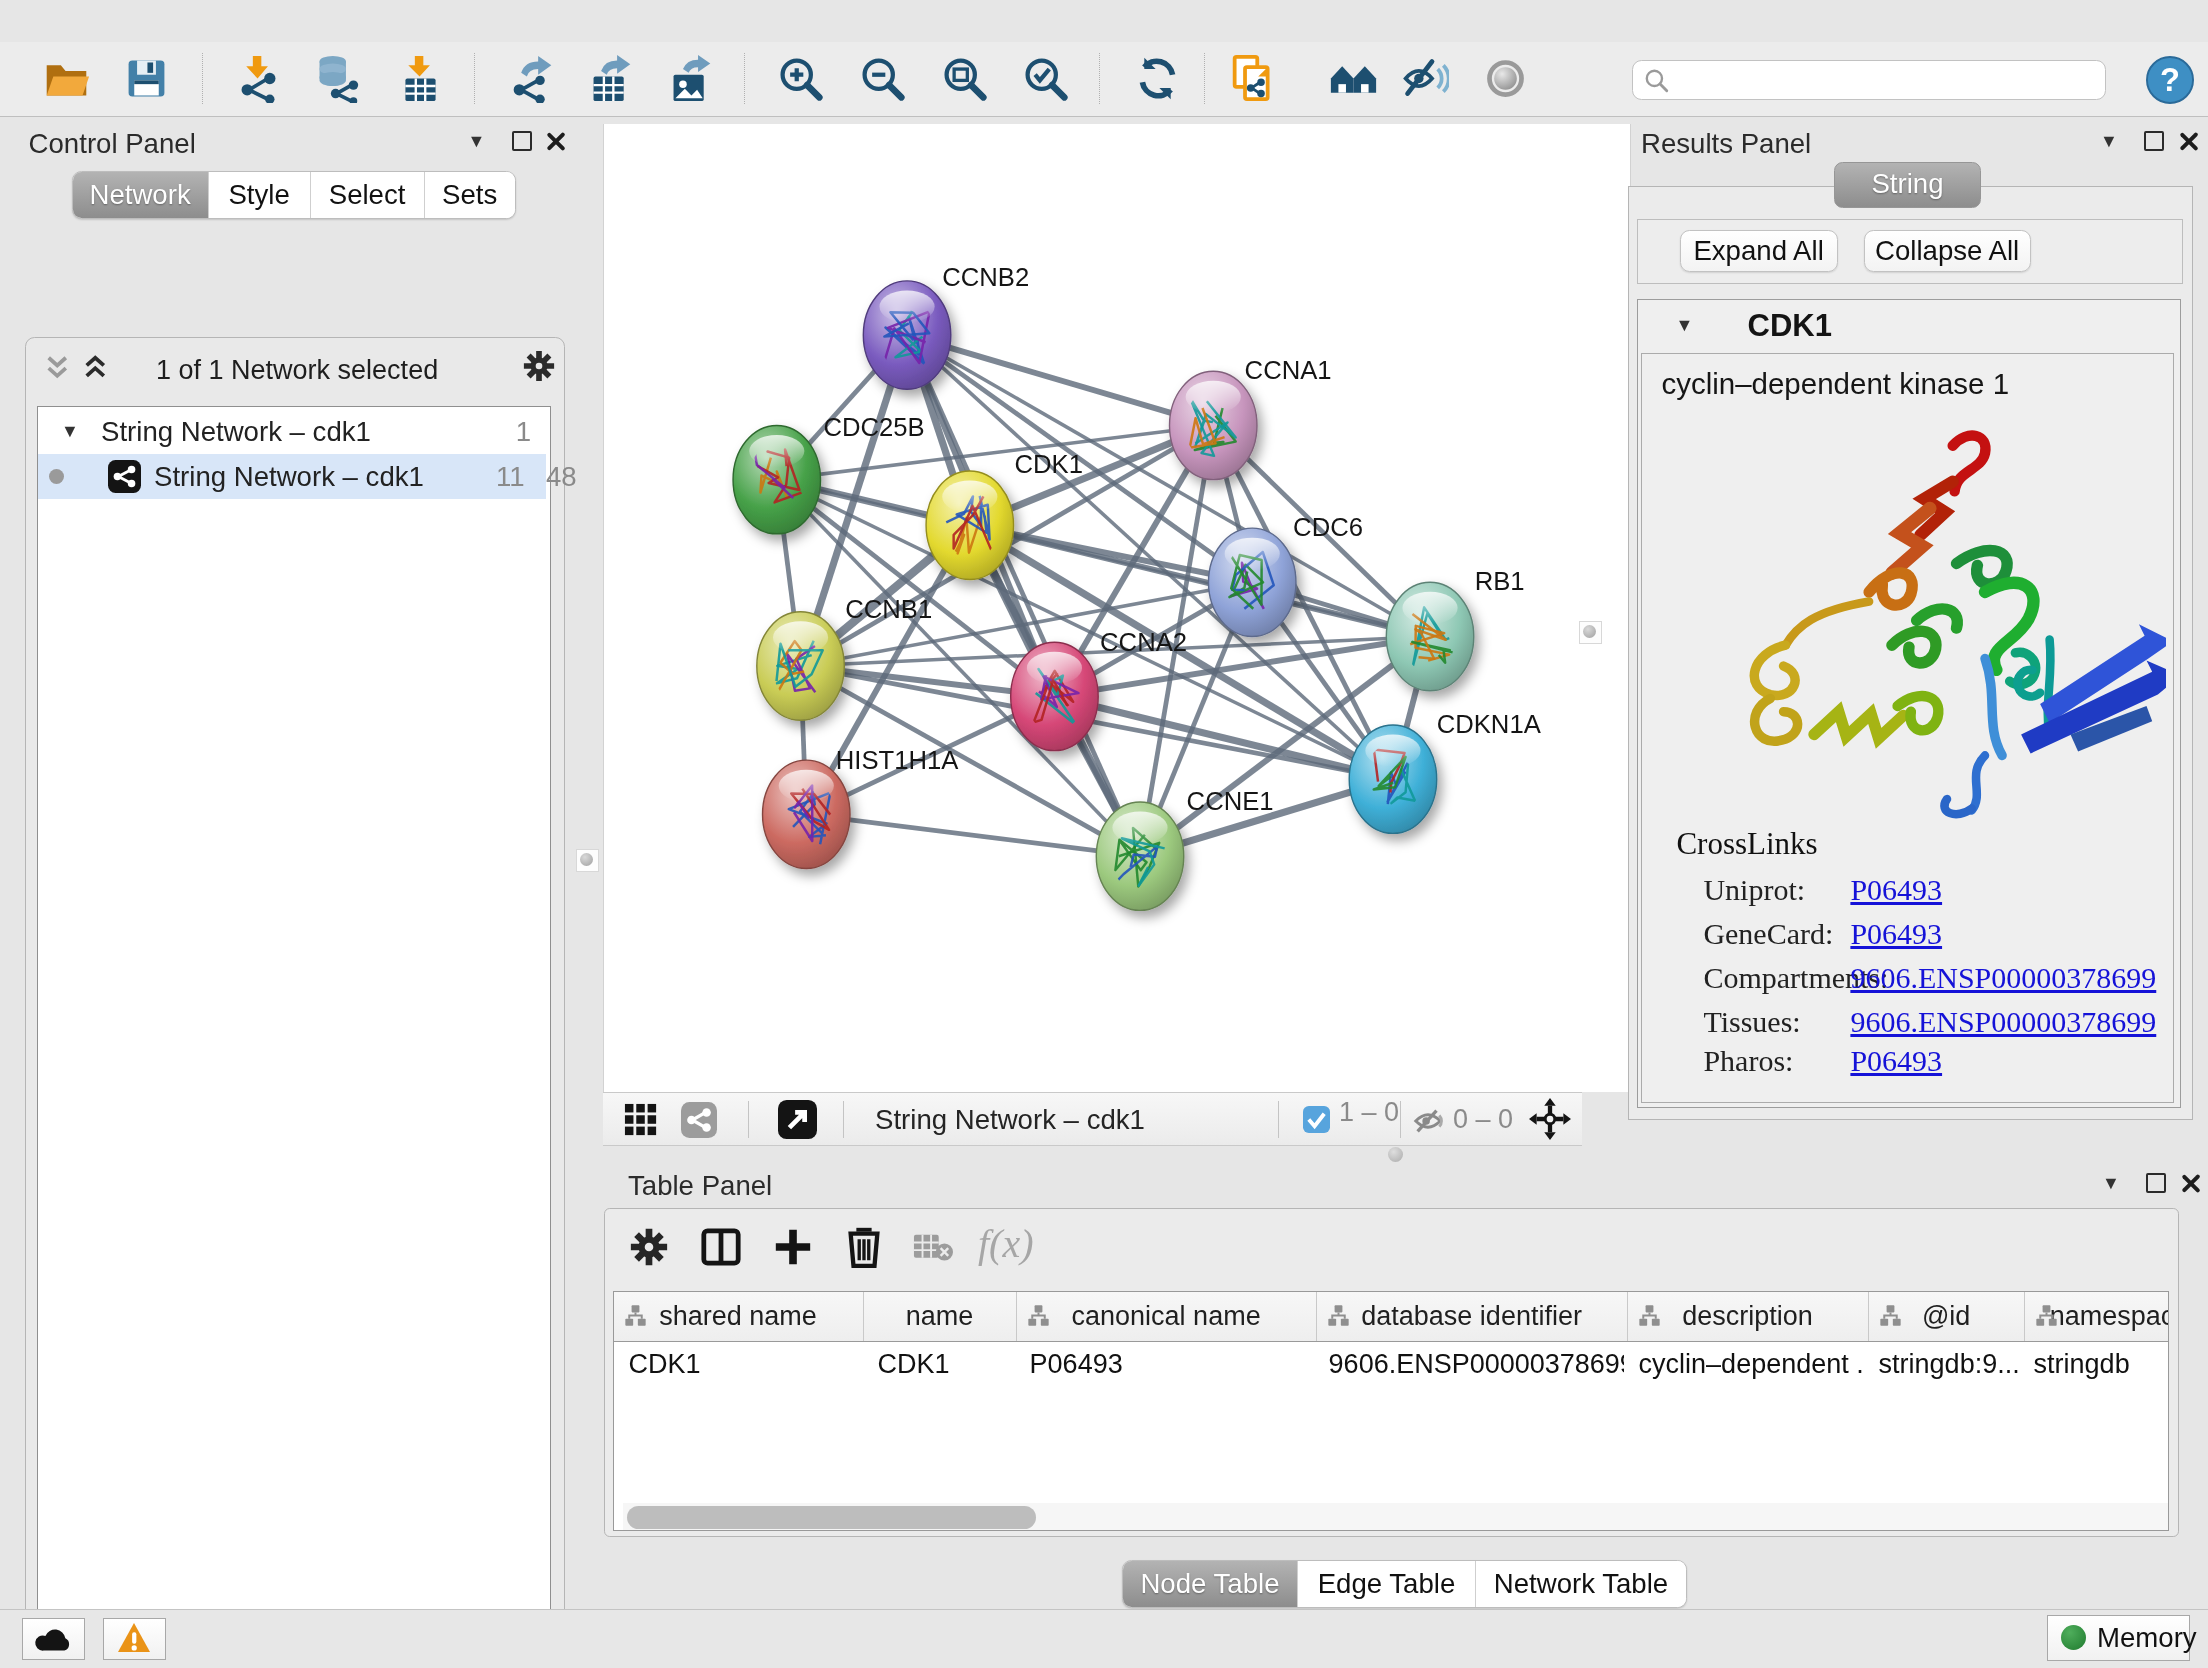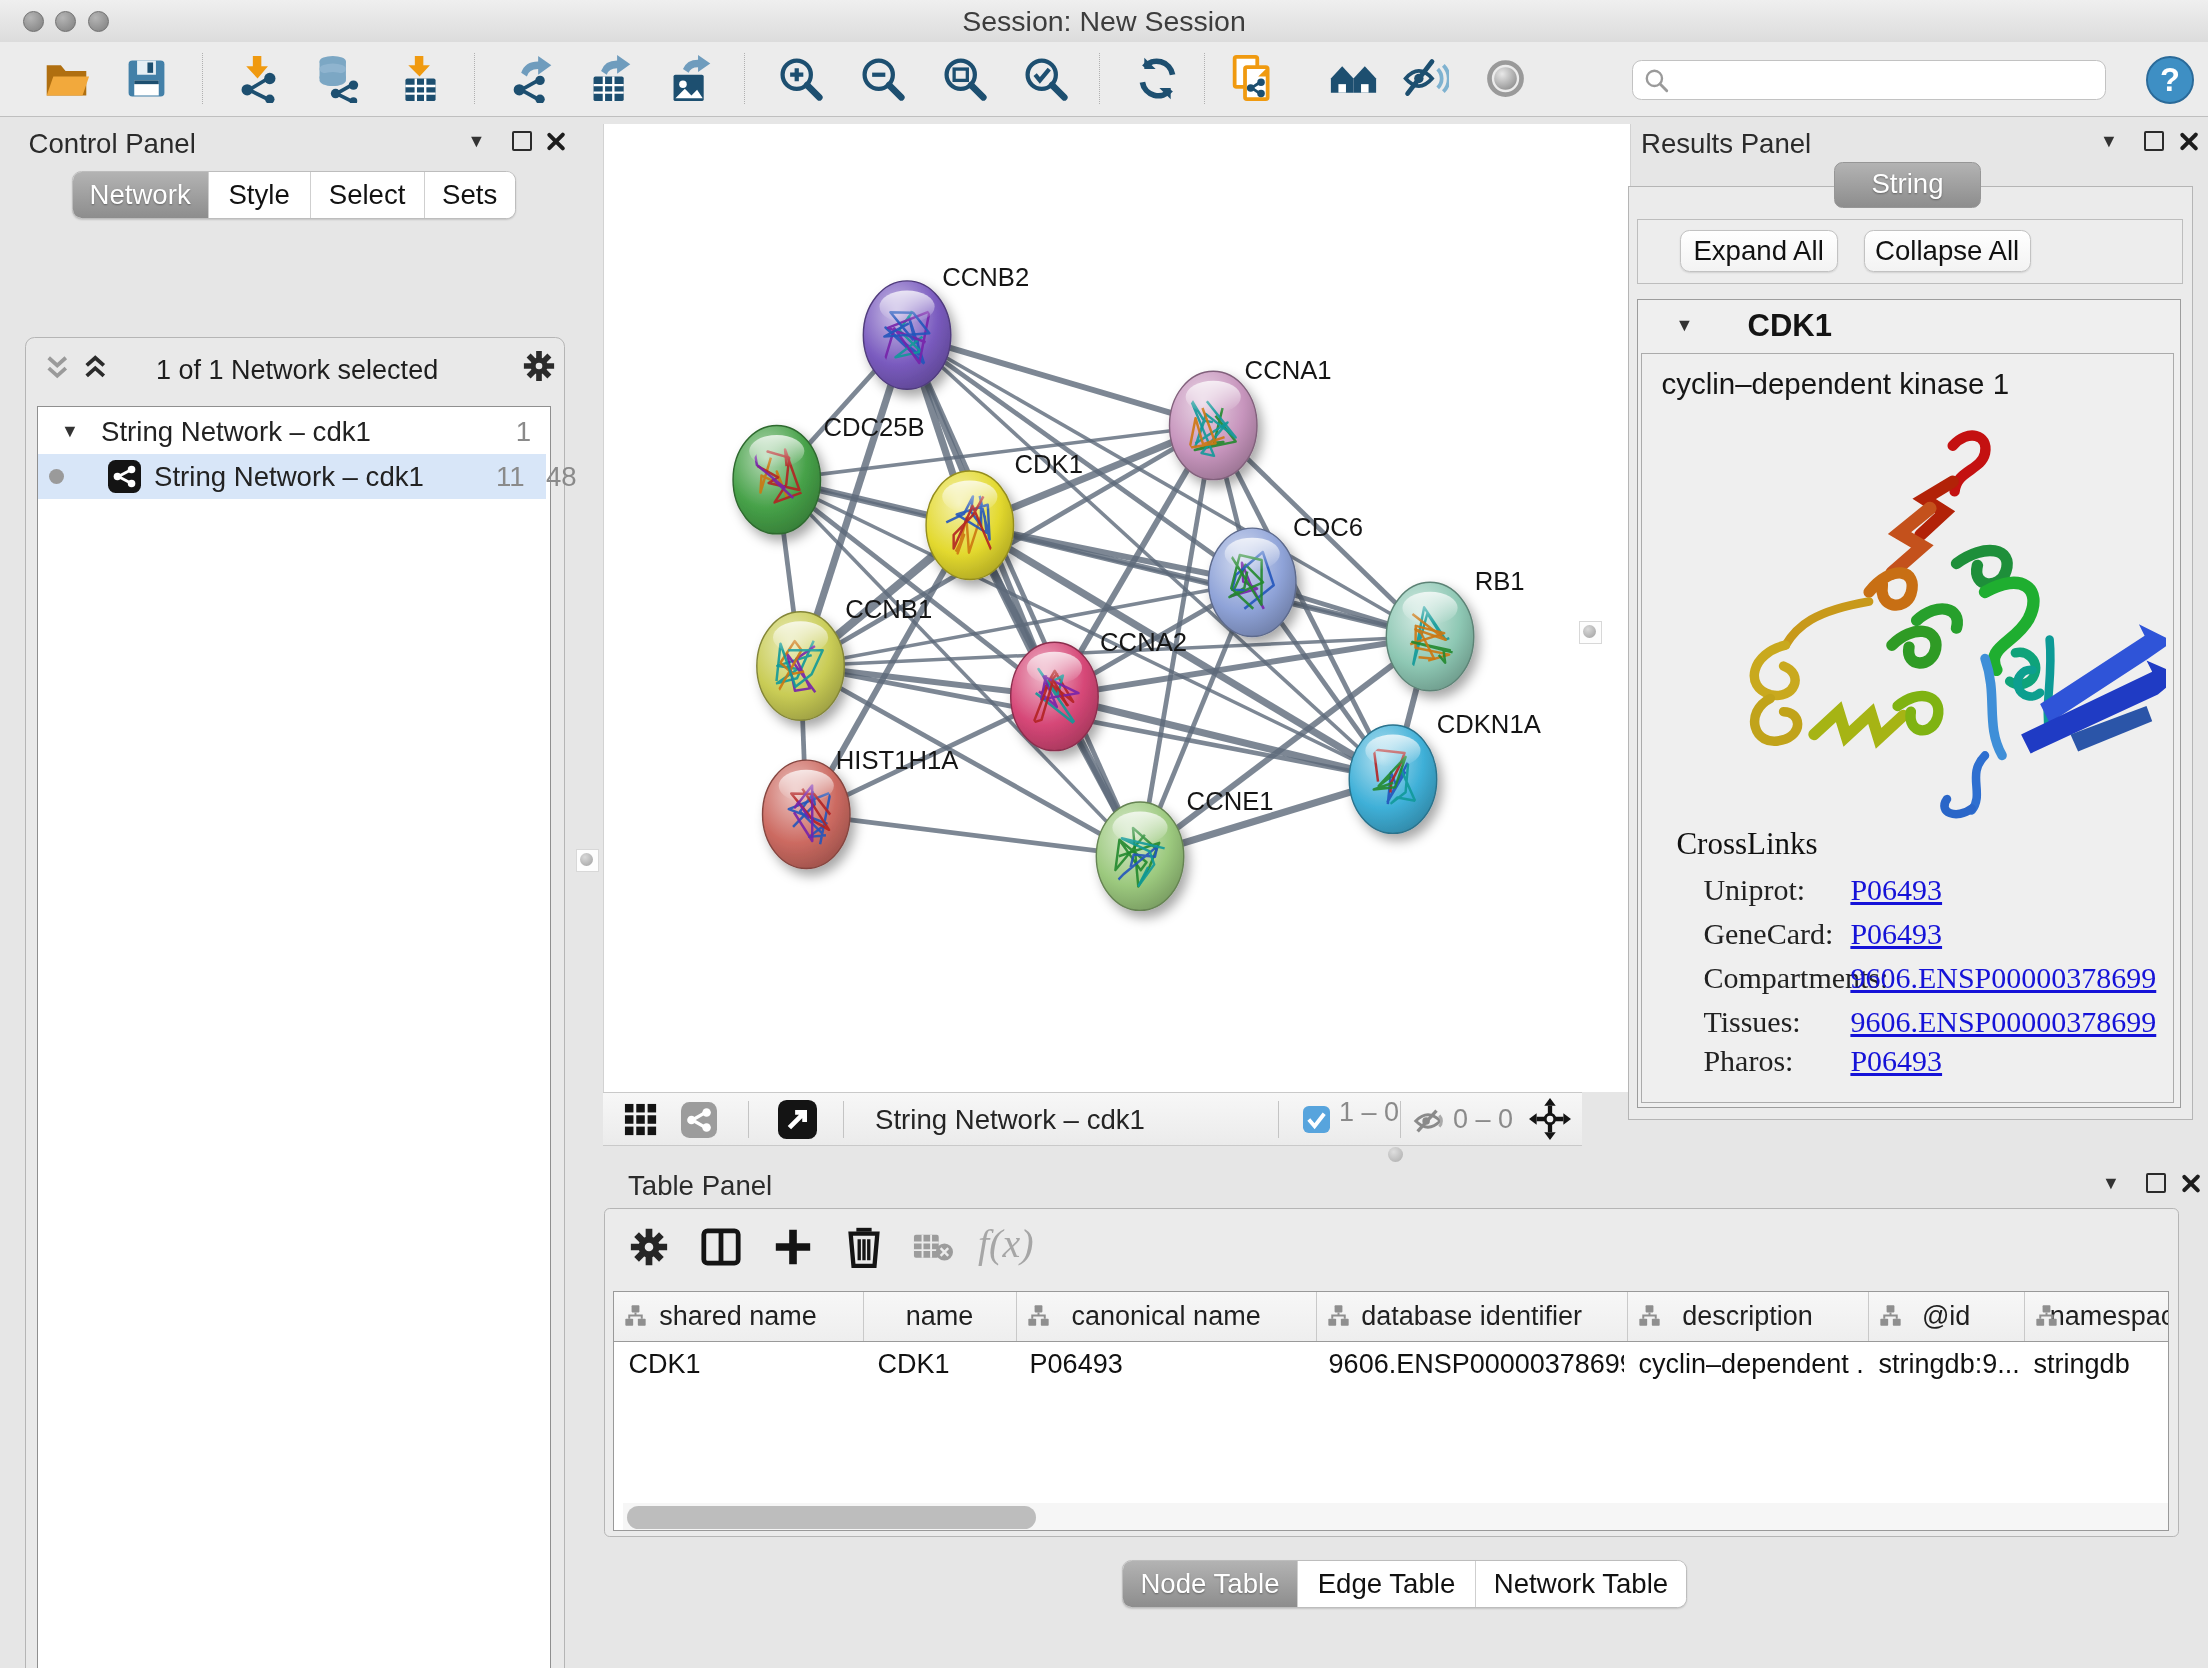--- a/index.html
+++ b/index.html
@@ -71,26 +71,20 @@
   
   .statusbar{left:0;top:1609px;width:2208px;height:59px;background:#e7e7e7;border-top:1px solid #c4c4c4;}
   .sbtn{background:linear-gradient(#ffffff,#f1f1f1);border:1.9px solid #a8a8a8;}
   text{font-family:"Liberation Sans",sans-serif;}
 </style>
 </head>
 <body>
 
 <div class="stage">
 
-  <div class="abs titlebar">
-    <div class="abs tlight" style="left:23px"></div>
-    <div class="abs tlight" style="left:55px"></div>
-    <div class="abs tlight" style="left:88px"></div>
-    <div class="abs wintitle">Session: New Session</div>
-  </div>
 
   <div class="abs toolbar">
     <span class="abs tbi" style="left:42px">
       <svg viewBox="0 0 52 52">
           <path d="M5 12h15l5 6h22v26H5z" fill="#b06f10"></path>
           <path d="M5 44l7-20h38l-7 20z" fill="#f2a93c"></path>
         </svg></span>
     <span class="abs tbi" style="left:122px">
       <svg viewBox="0 0 52 52">
           <rect x="7" y="7" width="38" height="38" rx="4" fill="#4380a8"></rect>
@@ -818,15 +812,33 @@
         <div class="abs hthumb"></div>
       </div>
     </div>
   </div>
   <div class="abs tabseg" style="left:1122px;top:1560px">
     <div class="tab sel" style="width:174px">Node Table</div>
     <div class="tab" style="width:177px">Edge Table</div>
     <div class="tab" style="width:210px">Network Table</div>
   </div>
 
+  <div class="abs statusbar">
+    <div class="abs sbtn" style="left:22px;top:7.6px;width:61px;height:40px">
+      <svg class="abs" style="left:11.4px;top:5.7px" width="38" height="28.5" viewBox="0 0 40 30">
+          <path d="M10 28a8 8 0 1 1 2-15.5A11 11 0 0 1 33 15a7 7 0 0 1-1 13z" fill="#141414"></path>
+        </svg>
+      </div>
+    <div class="abs sbtn" style="left:103px;top:7.6px;width:61px;height:40px">
+      <svg class="abs" style="left:13.3px;top:3.8px" width="34" height="32" viewBox="0 0 36 34">
+          <path d="M18 1L35 32H1z" fill="#ea9317"></path>
+          <rect x="16" y="11" width="4.5" height="12" rx="2" fill="#fff"></rect>
+          <circle cx="18.2" cy="27.5" r="2.8" fill="#fff"></circle>
+        </svg>
+      </div>
+    <div class="abs sbtn" style="left:2047px;top:4.8px;width:141px;height:44px">
+      <span class="abs" style="left:13.3px;top:9.5px;width:25px;height:25px;border-radius:50%;background:radial-gradient(circle at 35% 30%,#4fae5c,#1f7a2e)"></span>
+      <span class="abs" style="left:49px;top:6.7px;font-size:27.6px;color:#111">Memory</span>
+    </div>
+  </div>
 
 </div>
 
 
 </body></html>

